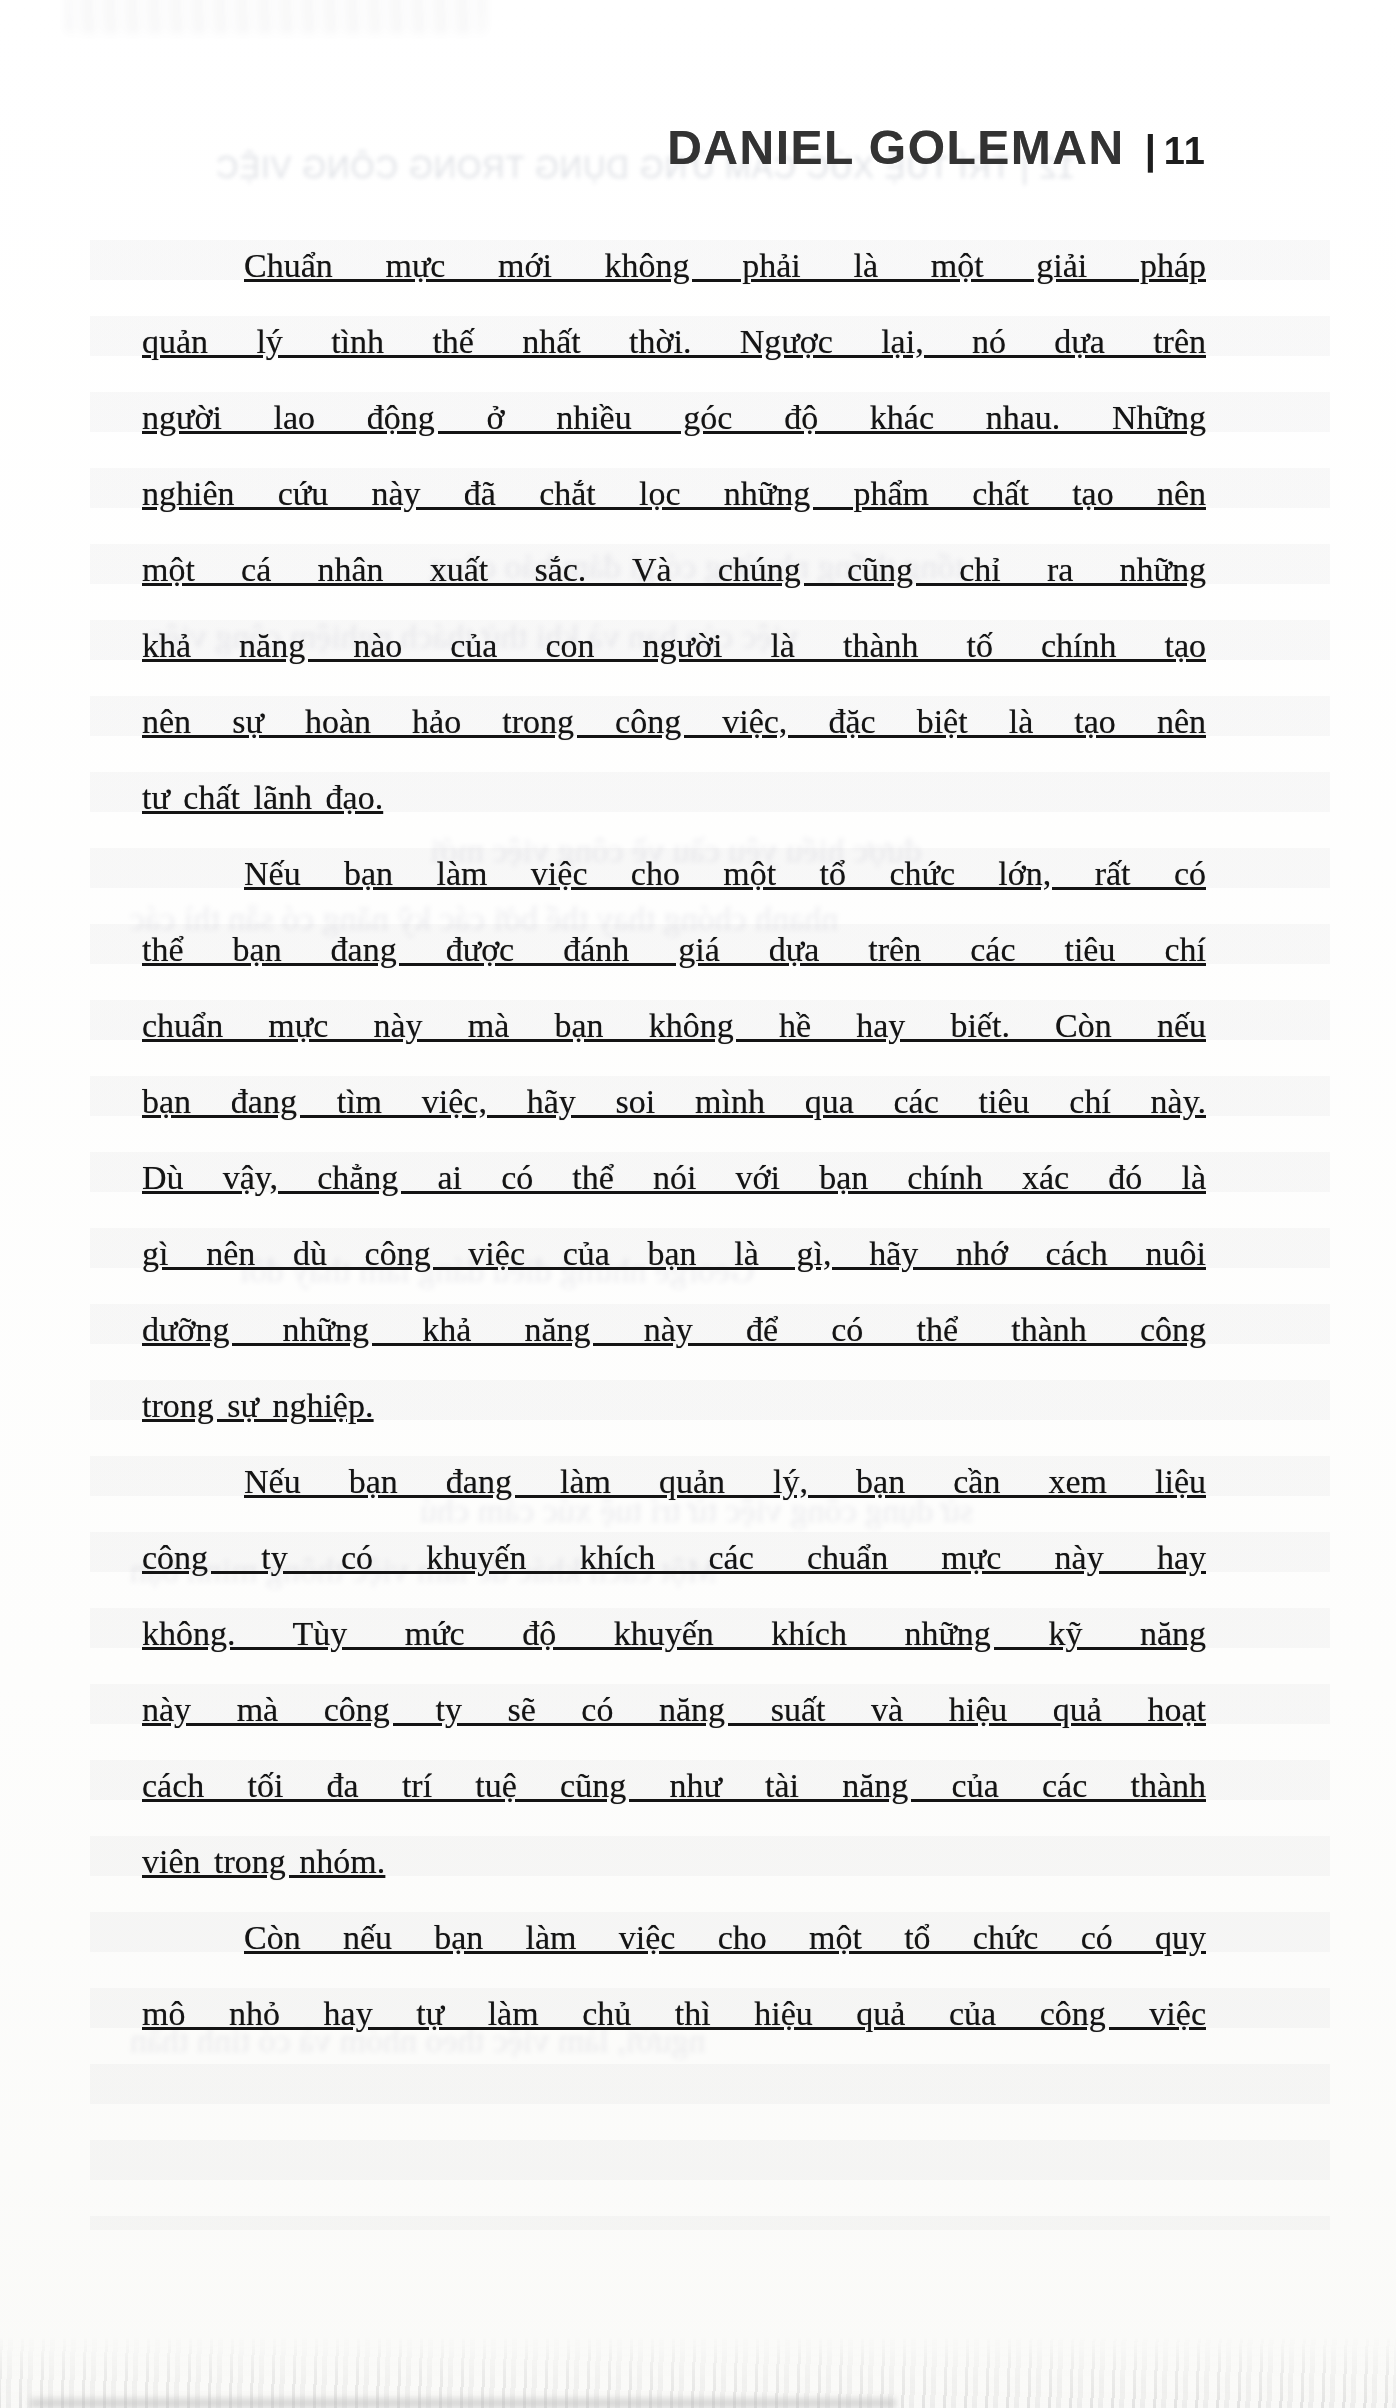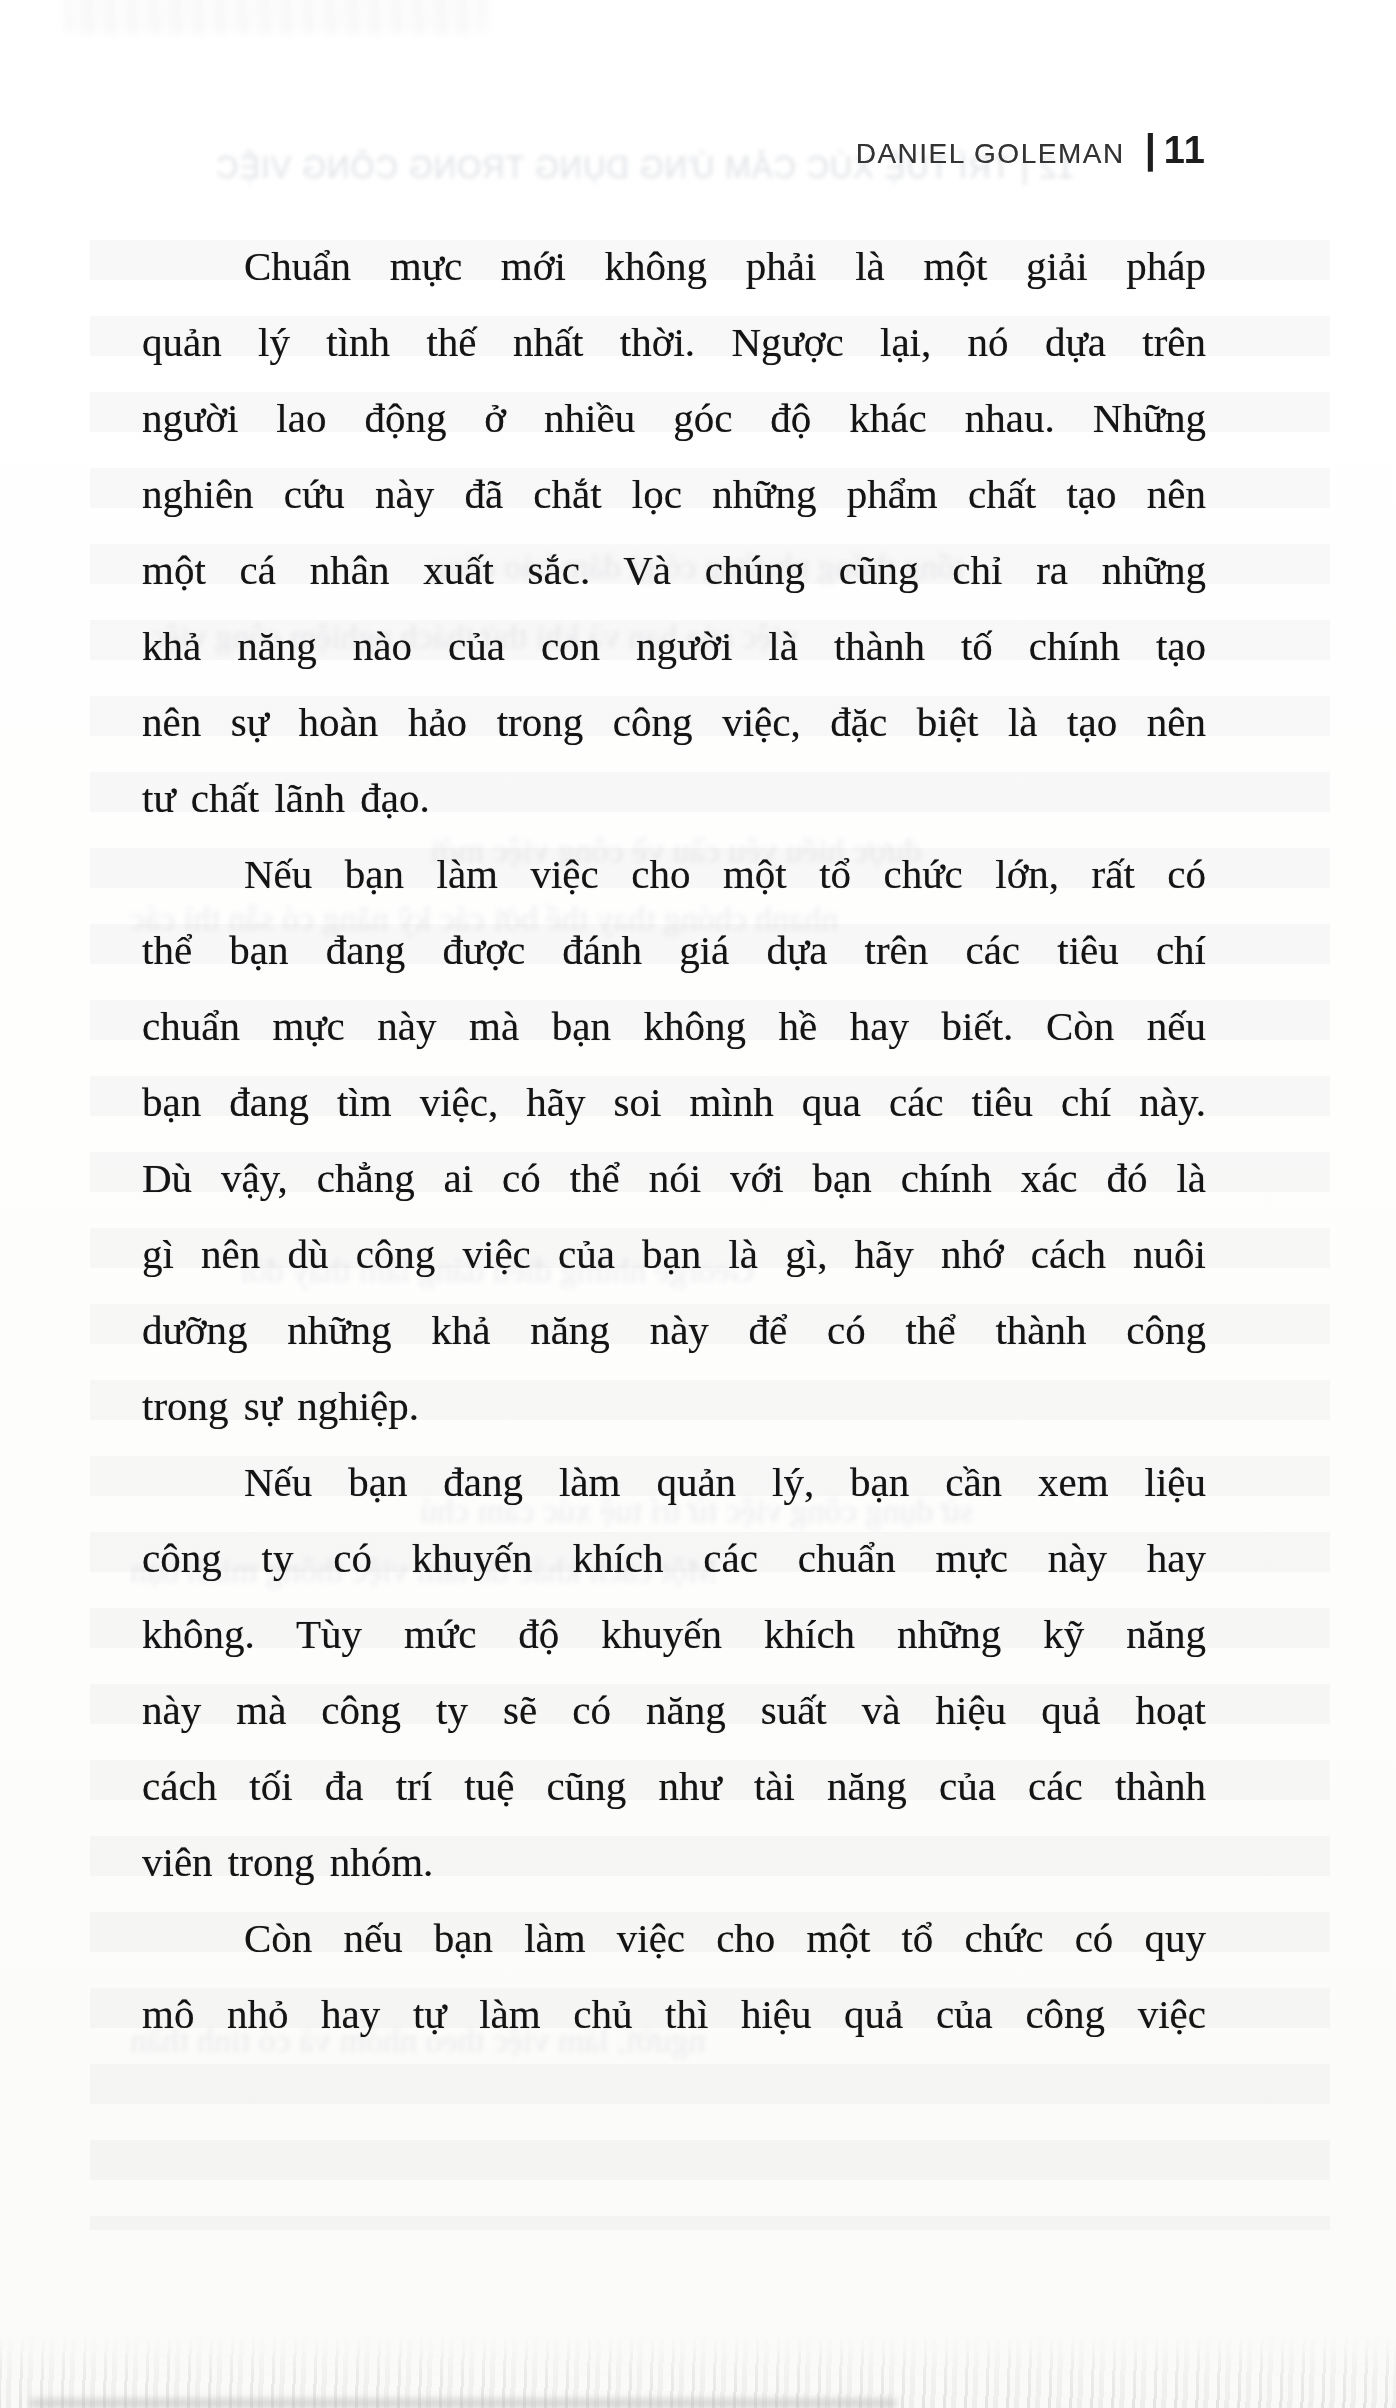--- a/index.html
+++ b/index.html
@@ -25,21 +25,21 @@
   }
   
   .header{
     position:absolute;top:120px;right:190px;
     display:flex;align-items:baseline;
     font-family:"Liberation Sans", sans-serif;
     color:#2c2c2c;
     white-space:nowrap;
   }
   .header .author{
-    font-size:28px;letter-spacing:1.5px;font-weight:400;
+    font-size:48px;letter-spacing:1.5px;font-weight:700;
     color:#333;
     text-shadow:0 0 .5px rgba(40,40,40,.5);
   }
   .header .hsep{
     font-size:40px;font-weight:700;margin-left:20px;margin-right:8px;color:#1d1d1d;
   }
   .header .hnum{
     font-size:38px;font-weight:700;color:#1d1d1d;letter-spacing:1px;margin-top:9px;
   }
   
@@ -56,23 +56,24 @@
   .ghost.header-ghost{
     font-family:"Liberation Sans", sans-serif;
     color:#8b93a4;
     opacity:.26;
     filter:blur(2px);
     letter-spacing:1px;
   }
   
   .body-text{
     position:absolute;left:142px;top:228px;width:1064px;
-    font-size:41px;
+    font-size:34px;
     color:#141414;
     text-shadow:0 0 .7px rgba(25,25,25,.55);
+    text-decoration:underline;
   }
   .line{
     height:76px;
     line-height:76px;
     text-align:justify;
     text-align-last:justify;
     overflow:visible;
   }
   .line.indent{ text-indent:102px; }
   .line.last{ text-align-last:left; word-spacing:5px; }

